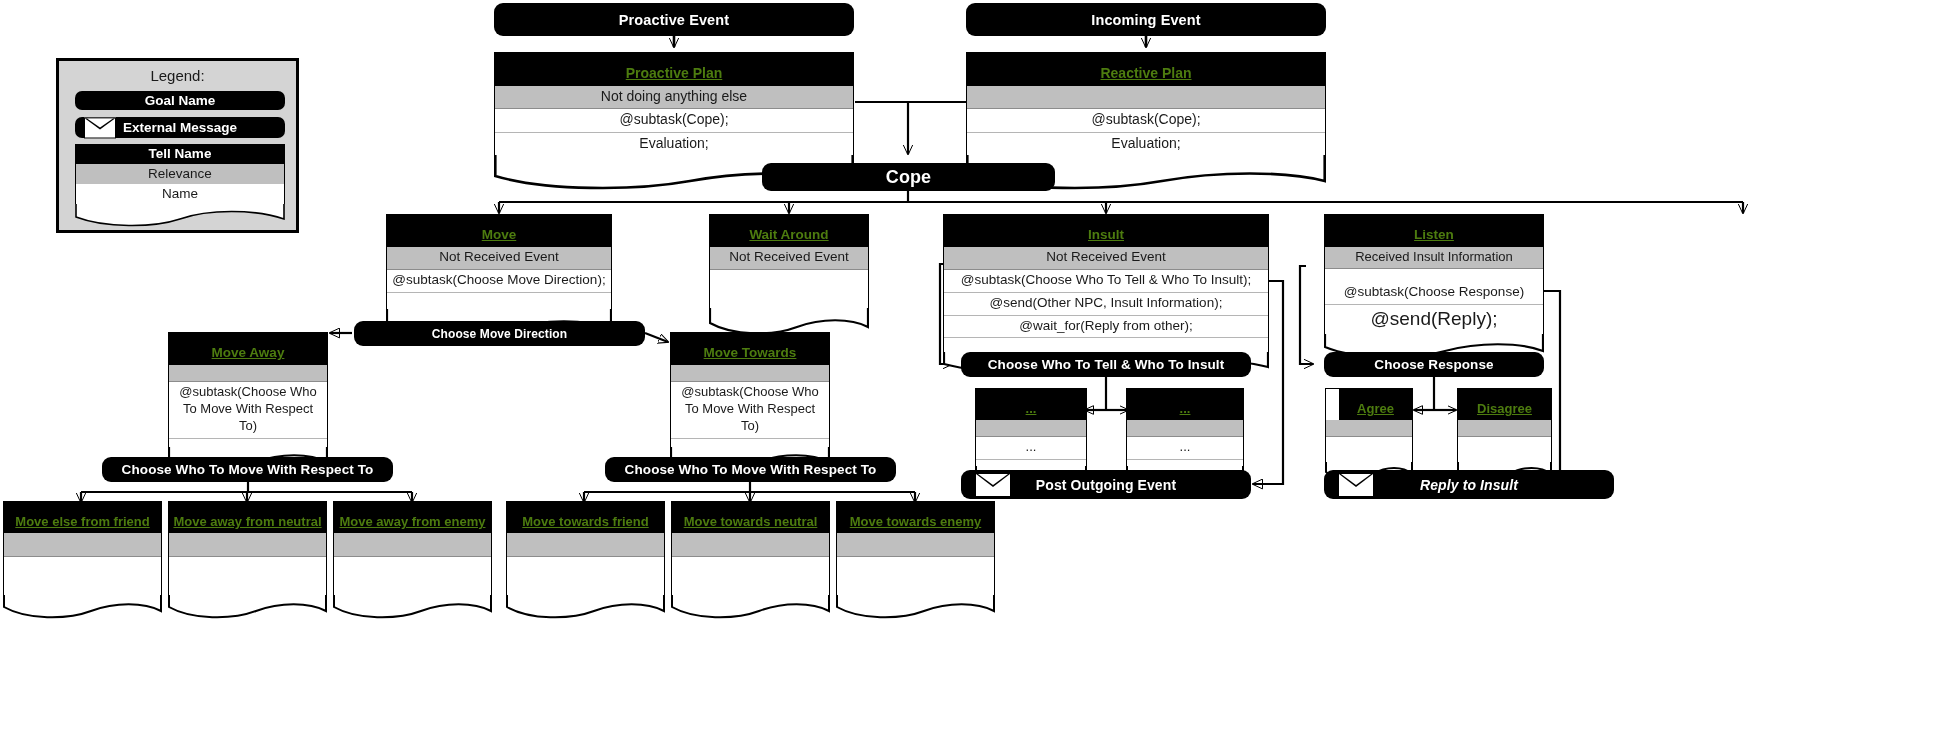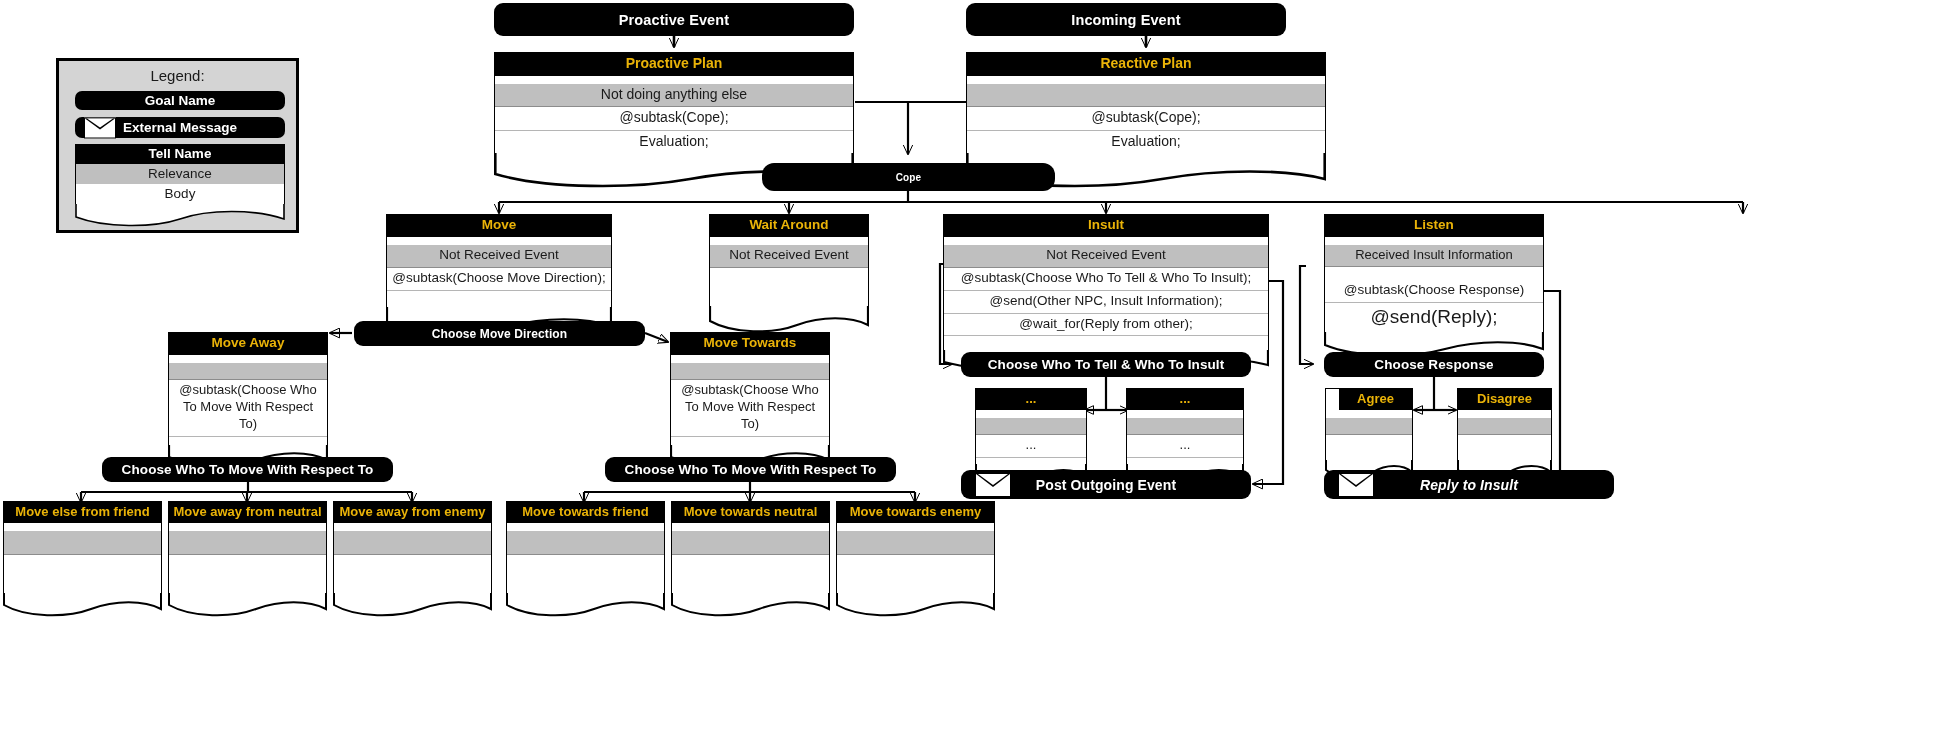--- a/index.html
+++ b/index.html
@@ -59,36 +59,36 @@
   
   .plan{z-index:4;}
   .plan .frame{
     position:relative;
     border:1.5px solid #000;
     border-bottom:none;
     background:#ffffff;
     box-sizing:border-box;
   }
   .plan .phead{
-    background:#000000;color:#eab308;
+    background:#000000;color:#4d7c0f;
     font-weight:bold;text-align:center;
     line-height:1.25;
-    padding:2px 2px 3px;
+    padding:12px 2px 3px;
     white-space:nowrap;
     overflow:hidden;
+    text-decoration:underline;
   }
   .plan .prel{
     background:#bfbfbf;color:#1a1a1a;
     text-align:center;
     line-height:1.25;
     padding:2px 3px 3px;
     border-bottom:1px solid #8c8c8c;
     min-height:17px;
     box-sizing:border-box;
-    margin-top:8px;
   }
   .plan .pbody{
     background:#ffffff;color:#1a1a1a;
     text-align:center;
     line-height:1.25;
     padding:2px 4px 3px;
     border-bottom:1px solid #b5b5b5;
     box-sizing:border-box;
   }
   .plan .pbody:last-child{border-bottom:none;}
@@ -216,32 +216,32 @@
     </div>
 
     <div class="legend-pill" style="position:absolute;left:16px;top:56px;width:210px;height:21px;font-size:13.5px;">
       <span class="envelope"></span>
       <span>External Message</span>
     </div>
 
     <div class="legend-plan" style="position:absolute;left:16px;top:83px;width:210px;">
       <div class="phead" style="font-size:13.5px;">Tell Name</div>
       <div class="prel" style="font-size:13.5px;border-left:1.5px solid #000;border-right:1.5px solid #000;">Relevance</div>
-      <div class="pbody" style="font-size:13.5px;border-left:1.5px solid #000;border-right:1.5px solid #000;border-bottom:none;">Body</div>
+      <div class="pbody" style="font-size:13.5px;border-left:1.5px solid #000;border-right:1.5px solid #000;border-bottom:none;">Name</div>
       <svg width="210" height="24" viewBox="0 0 210 24">
         <path d="M1,0 L1,13 C30,24 78,24 105,15 C133,5 180,5 209,15 L209,0" fill="#ffffff" stroke="#000" stroke-width="1.6"></path>
       </svg>
     </div>
   </div>
 
   <div class="node goal" style="left:494px;top:3px;width:360px;height:33px;font-size:14.5px;">
     <span class="glabel">Proactive Event</span>
   </div>
 
-  <div class="node goal" style="left:966px;top:3px;width:320px;height:33px;font-size:14.5px;">
+  <div class="node goal" style="left:966px;top:3px;width:360px;height:33px;font-size:14.5px;">
     <span class="glabel">Incoming Event</span>
   </div>
 
   <div class="node plan" style="left:494px;top:52px;width:360px;">
     <div class="frame">
       <div class="phead" style="font-size:14px;">Proactive Plan</div>
       <div class="prel" style="font-size:14px;">Not doing anything else</div>
       <div class="pbody" style="font-size:14px;">@subtask(Cope);</div>
       <div class="pbody" style="font-size:14px;">Evaluation;</div>
     </div>
@@ -255,21 +255,21 @@
       <div class="phead" style="font-size:14px;">Reactive Plan</div>
       <div class="prel" style="font-size:14px;">&nbsp;</div>
       <div class="pbody" style="font-size:14px;">@subtask(Cope);</div>
       <div class="pbody" style="font-size:14px;">Evaluation;</div>
     </div>
     <svg class="wave" width="360" height="35" viewBox="0 0 360 35">
       <path d="M1.3,0 L1.3,21 C52,36 140,36 196,26 C252,16 320,16 358.7,26 L358.7,0" fill="#ffffff" stroke="#000" stroke-width="2.6"></path>
     </svg>
   </div>
 
-  <div class="node goal" style="left:762px;top:163px;width:293px;height:28px;font-size:10px;border-radius:12px;">
+  <div class="node goal" style="left:762px;top:163px;width:293px;height:28px;font-size:18px;">
     <span class="glabel">Cope</span>
   </div>
 
   <div class="node plan" style="left:386px;top:214px;width:226px;">
     <div class="frame">
       <div class="phead" style="font-size:13.5px;">Move</div>
       <div class="prel" style="font-size:13.5px;">Not Received Event</div>
       <div class="pbody" style="font-size:13.5px;">@subtask(Choose Move Direction);</div>
       <div class="pbody pfill" style="height:16px;">&nbsp;</div>
     </div>

